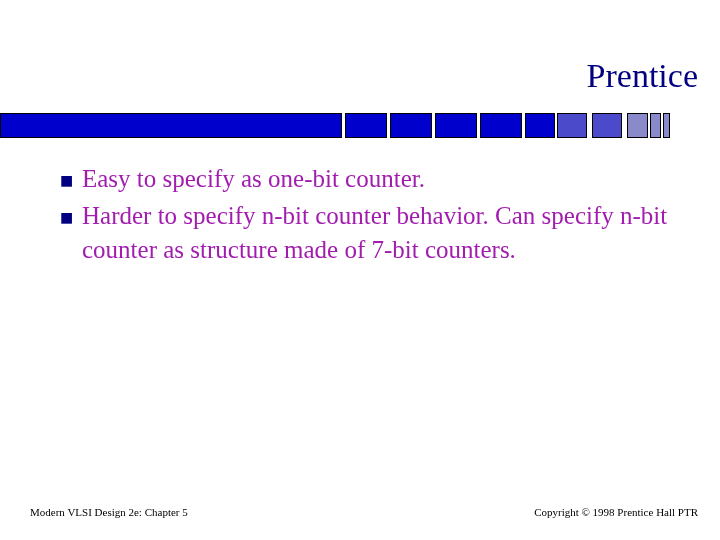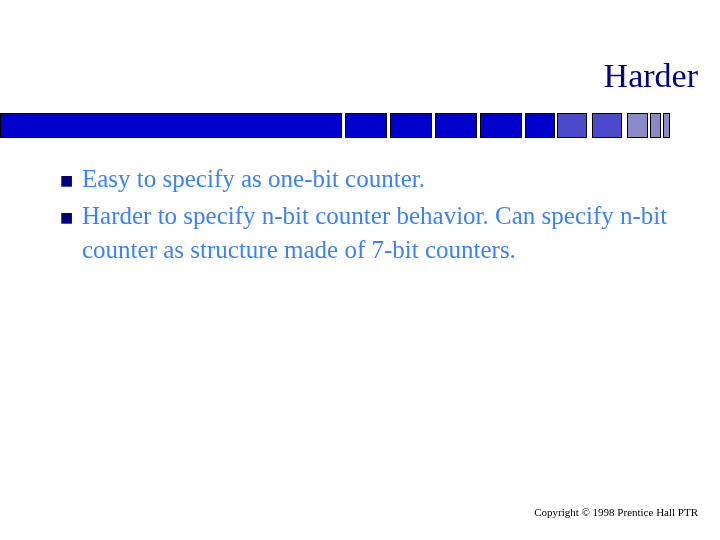--- a/index.html
+++ b/index.html
@@ -63,21 +63,21 @@
     color: #000080;
     font-size: 14px;
     line-height: 34px;
     font-family: "DejaVu Sans", sans-serif;
     text-align: left;
     padding-top: 1px;
   }
   .bullet-text {
     font-size: 25px;
     line-height: 34px;
-    color: #3b82f6;
+    color: #a21caf;
     font-family: "Liberation Serif", serif;
   }
   
   .footer-left {
     position: absolute;
     left: 30px;
     bottom: 22px;
     font-size: 11px;
     color: #000000;
     font-family: "Liberation Serif", serif;
@@ -89,21 +89,21 @@
     font-size: 11px;
     color: #000000;
     font-family: "Liberation Serif", serif;
   }
 </style>
 </head>
 <body>
 
 <div class="slide">
 
-  <div class="title">Harder</div>
+  <div class="title">Prentice</div>
 
   <div class="band">
       <div class="seg" style="left: 0px; width: 342px; background: rgb(0, 0, 204); border: 1px solid rgb(0, 0, 0);"></div>
       <div class="seg" style="left: 345px; width: 42px; background: rgb(0, 0, 204); border: 1px solid rgb(0, 0, 0);"></div>
       <div class="seg" style="left: 390px; width: 42px; background: rgb(0, 0, 204); border: 1px solid rgb(0, 0, 0);"></div>
       <div class="seg" style="left: 435px; width: 42px; background: rgb(0, 0, 204); border: 1px solid rgb(0, 0, 0);"></div>
       <div class="seg" style="left: 480px; width: 42px; background: rgb(0, 0, 204); border: 1px solid rgb(0, 0, 0);"></div>
       <div class="seg" style="left: 525px; width: 30px; background: rgb(0, 0, 204); border: 1px solid rgb(0, 0, 0);"></div>
       <div class="seg" style="left: 557px; width: 30px; background: rgb(74, 74, 203); border: 1px solid rgb(0, 0, 0);"></div>
       <div class="seg" style="left: 592px; width: 30px; background: rgb(74, 74, 203); border: 1px solid rgb(0, 0, 0);"></div>
@@ -116,15 +116,16 @@
     <div class="bullet-row">
       <span class="bullet-marker">■</span>
       <span class="bullet-text">Easy to specify as one-bit counter.</span>
     </div>
     <div class="bullet-row">
       <span class="bullet-marker">■</span>
       <span class="bullet-text">Harder to specify n-bit counter behavior. Can specify n-bit counter as structure made of 7-bit counters.</span>
     </div>
   </div>
 
+  <div class="footer-left">Modern VLSI Design 2e: Chapter 5</div>
   <div class="footer-right">Copyright © 1998 Prentice Hall PTR</div>
 
 </div>
 
 </body></html>

